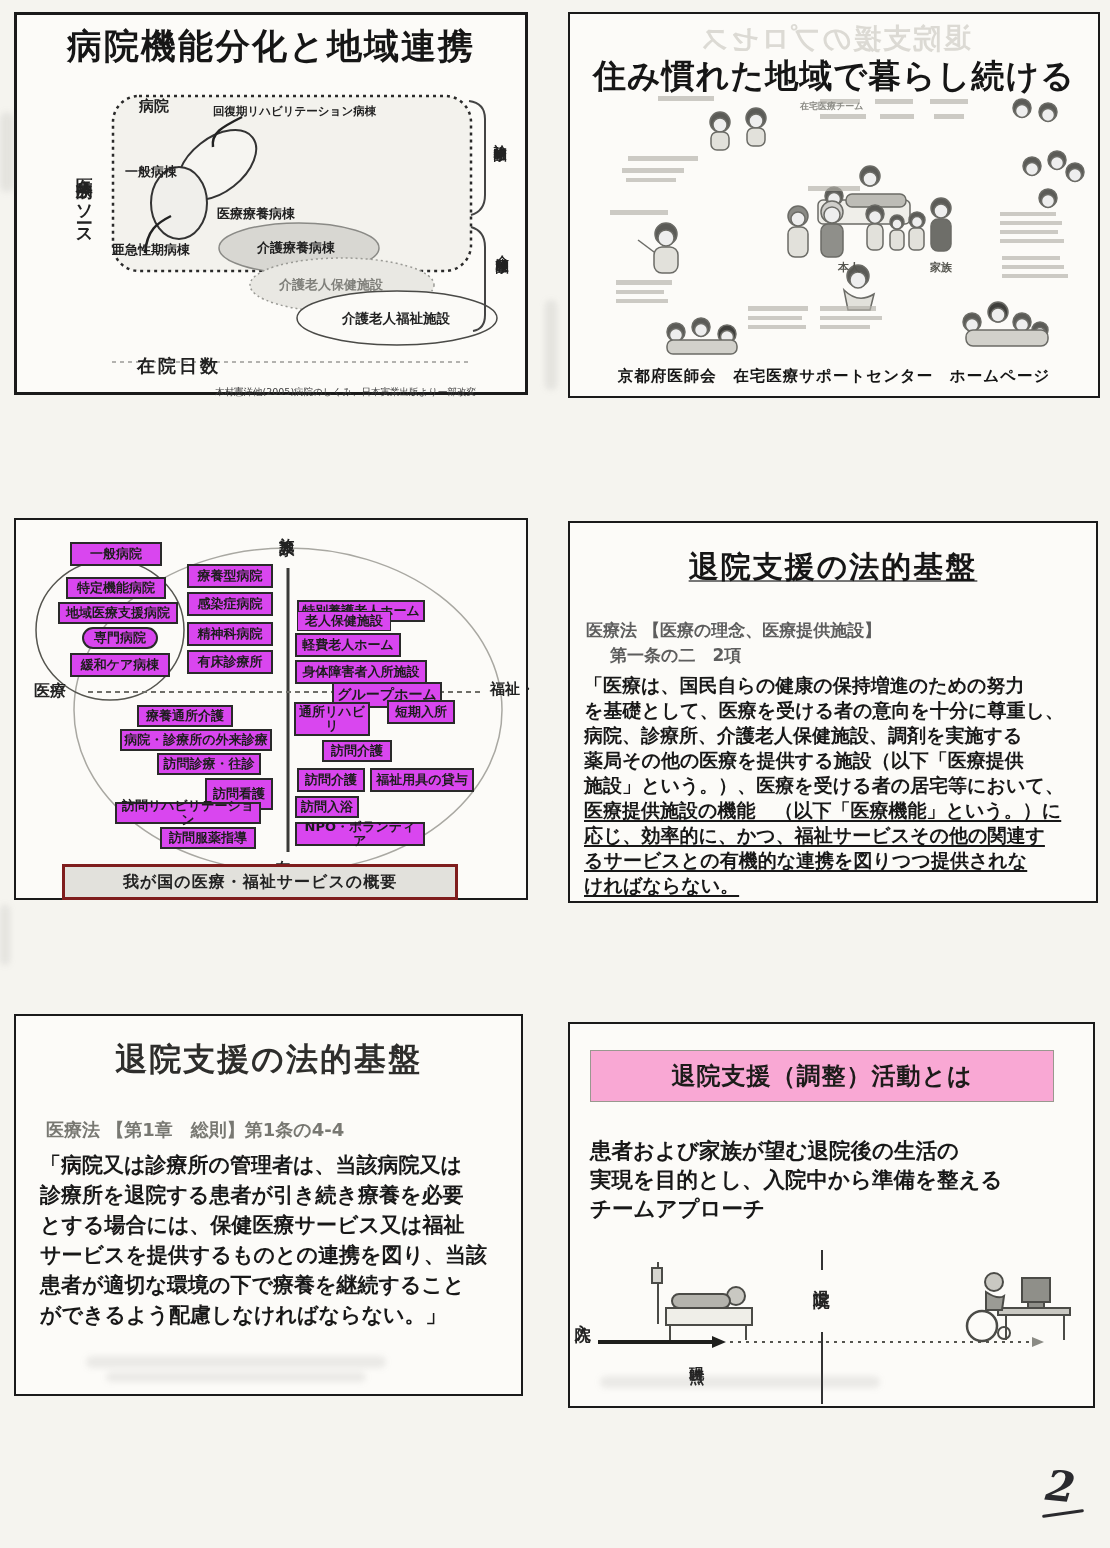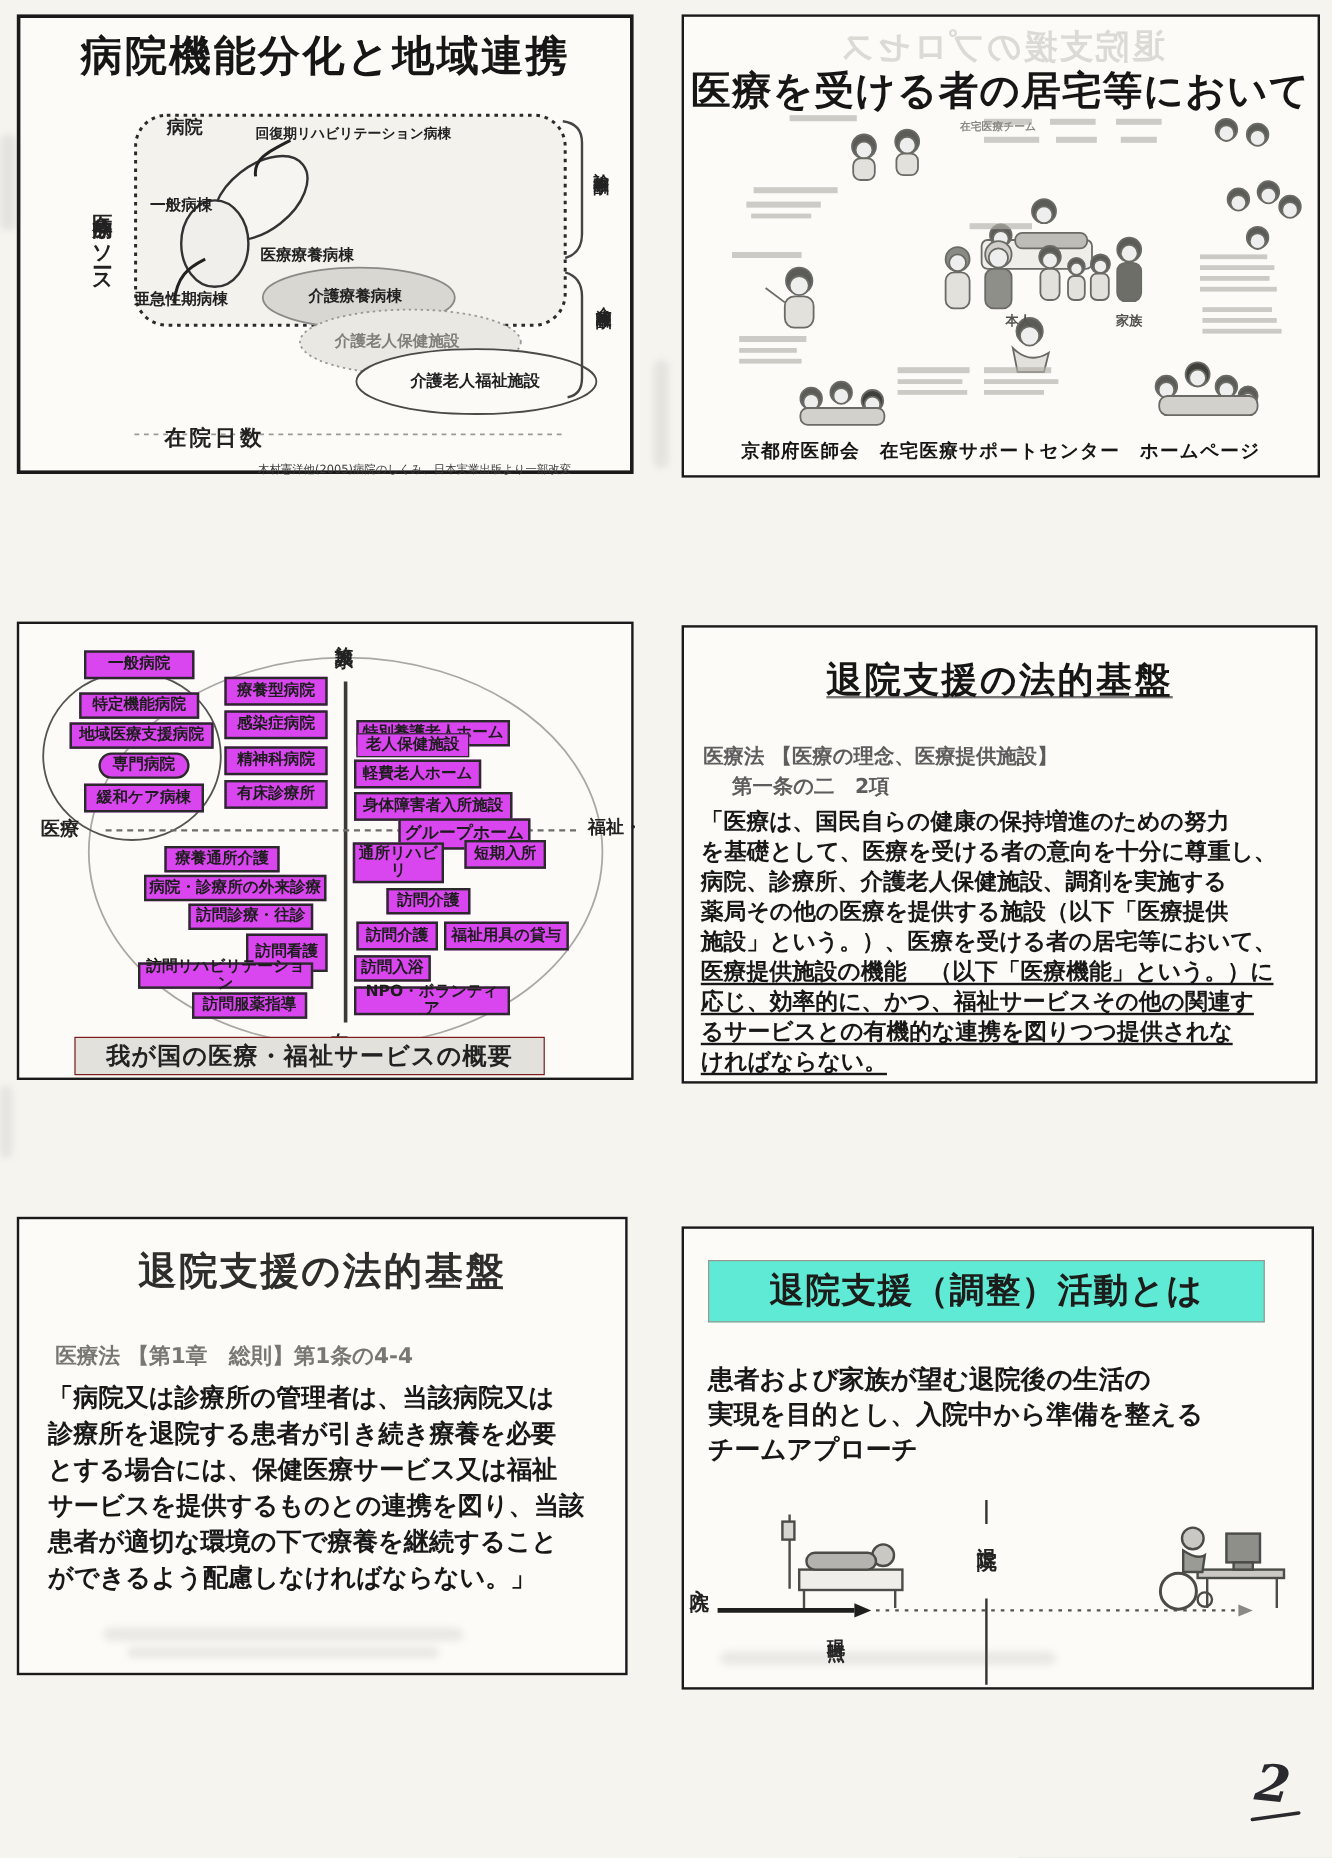--- a/index.html
+++ b/index.html
@@ -55,21 +55,21 @@
     <div class="lbl" style="left:325px;top:296px;font-size:13.5px;">介護老人福祉施設</div>
     <div class="lbl vtext" style="left:58px;top:150px;font-size:17px;height:150px;">医療的リソース</div>
     <div class="lbl vtext" style="left:476px;top:118px;font-size:13px;height:95px;">診療報酬</div>
     <div class="lbl vtext" style="left:478px;top:230px;font-size:13px;height:95px;">介護報酬</div>
     <div class="lbl" style="left:120px;top:342px;font-size:18px;letter-spacing:3px;">在院日数</div>
     <div class="lbl" style="left:198px;top:372px;font-size:9.5px;font-weight:normal;color:#3c3c3c;">木村憲洋他(2005)病院のしくみ、日本実業出版より一部改変</div>
   </section>
 
   <section class="slide" style="left:568px;top:12px;width:532px;height:386px;border-width:2.5px;">
     <div class="stitle" style="top:6px;font-size:28px;color:#c7c5bd;opacity:.6;transform:scaleX(-1);">退院支援のプロセス</div>
-    <div class="stitle" style="top:40px;font-size:33px;letter-spacing:1px;">医療を受ける者の居宅等において</div>
+    <div class="stitle" style="top:40px;font-size:33px;letter-spacing:1px;">住み慣れた地域で暮らし続ける</div>
 
     <svg class="abs" style="left:0;top:80px;" width="526" height="270" viewBox="0 0 526 270">
       <g stroke="#6b6b66" stroke-width="1.5" fill="#e2e1db">
 
         <circle cx="150" cy="28" r="10" fill="#5b5b57"></circle>
           <circle cx="150" cy="31" r="7" fill="#eee"></circle>
           <rect x="141" y="38" width="18" height="18" rx="6"></rect>
         <circle cx="186" cy="24" r="10" fill="#5b5b57"></circle>
           <circle cx="186" cy="27" r="7" fill="#eee"></circle>
           <rect x="177" y="34" width="18" height="18" rx="6"></rect>
@@ -215,22 +215,22 @@
     <div class="box" style="left:306px;top:220px;width:70px;height:22px;">訪問介護</div>
     <div class="box" style="left:141px;top:233px;width:104px;height:22px;">訪問診療・往診</div>
     <div class="box" style="left:189px;top:258px;width:68px;height:32px;">訪問看護</div>
     <div class="box" style="left:281px;top:248px;width:68px;height:24px;">訪問介護</div>
     <div class="box" style="left:354px;top:248px;width:104px;height:24px;">福祉用具の貸与</div>
     <div class="box" style="left:99px;top:282px;width:146px;height:22px;">訪問リハビリテーション</div>
     <div class="box" style="left:279px;top:276px;width:64px;height:22px;">訪問入浴</div>
     <div class="box" style="left:144px;top:307px;width:96px;height:22px;">訪問服薬指導</div>
     <div class="box" style="left:279px;top:302px;width:130px;height:24px;">NPO・ボランティア</div>
 
-    <div class="abs" style="left:46px;top:344px;width:390px;height:30px;background:#e2e1dc;border:1px solid #7f1d1d;
-         display:flex;align-items:center;justify-content:center;font-size:20px;font-weight:900;letter-spacing:1px;color:#222;">我が国の医療・福祉サービスの概要</div>
+    <div class="abs" style="left:46px;top:344px;width:390px;height:30px;background:#e2e1dc;border:3px solid #7f1d1d;
+         display:flex;align-items:center;justify-content:center;font-size:16px;font-weight:900;letter-spacing:1px;color:#222;">我が国の医療・福祉サービスの概要</div>
   </section>
 
   <section class="slide" style="left:568px;top:521px;width:530px;height:382px;border-width:2px;">
     <div class="stitle ul" style="top:24px;font-size:30px;text-decoration-color:#777;">退院支援の法的基盤</div>
     <div class="lawref abs" style="left:16px;top:96px;font-size:17px;">医療法 【医療の理念、医療提供施設】</div>
     <div class="lawref abs" style="left:40px;top:121px;font-size:17px;">第一条の二　2項</div>
     <div class="abs" style="left:14px;top:150px;font-size:19px;line-height:25px;">
       <div class="bodyline">「医療は、国民自らの健康の保持増進のための努力</div>
       <div class="bodyline">を基礎として、医療を受ける者の意向を十分に尊重し、</div>
       <div class="bodyline">病院、診療所、介護老人保健施設、調剤を実施する</div>
@@ -252,22 +252,22 @@
       <div class="bodyline">とする場合には、保健医療サービス又は福祉</div>
       <div class="bodyline">サービスを提供するものとの連携を図り、当該</div>
       <div class="bodyline">患者が適切な環境の下で療養を継続すること</div>
       <div class="bodyline">ができるよう配慮しなければならない。」</div>
     </div>
     <div class="smudge" style="left:70px;top:340px;width:300px;height:12px;"></div>
     <div class="smudge" style="left:90px;top:356px;width:260px;height:10px;"></div>
   </section>
 
   <section class="slide" style="left:568px;top:1022px;width:527px;height:386px;border-width:2.5px;">
-    <div class="abs" style="left:20px;top:26px;width:462px;height:50px;background:#5eead4;border:1px solid #99988f;
-         display:flex;align-items:center;justify-content:center;font-size:29px;font-weight:900;letter-spacing:1px;color:#1c1c1a;">退院支援（調整）活動とは</div>
+    <div class="abs" style="left:20px;top:26px;width:462px;height:50px;background:#f9a8d4;border:1px solid #99988f;
+         display:flex;align-items:center;justify-content:center;font-size:24px;font-weight:900;letter-spacing:1px;color:#1c1c1a;">退院支援（調整）活動とは</div>
     <div class="abs" style="left:20px;top:112px;font-size:21.5px;line-height:29px;">
       <div class="bodyline" style="font-weight:800;">患者および家族が望む退院後の生活の</div>
       <div class="bodyline" style="font-weight:800;">実現を目的とし、入院中から準備を整える</div>
       <div class="bodyline" style="font-weight:800;">チームアプローチ</div>
     </div>
 
     <svg class="abs" style="left:0;top:210px;" width="523" height="172" viewBox="0 0 523 172">
 
       <line x1="28" y1="108" x2="142" y2="108" stroke="#1f1f1d" stroke-width="4"></line>
       <polygon points="142,102 156,108 142,114" fill="#1f1f1d"></polygon>

